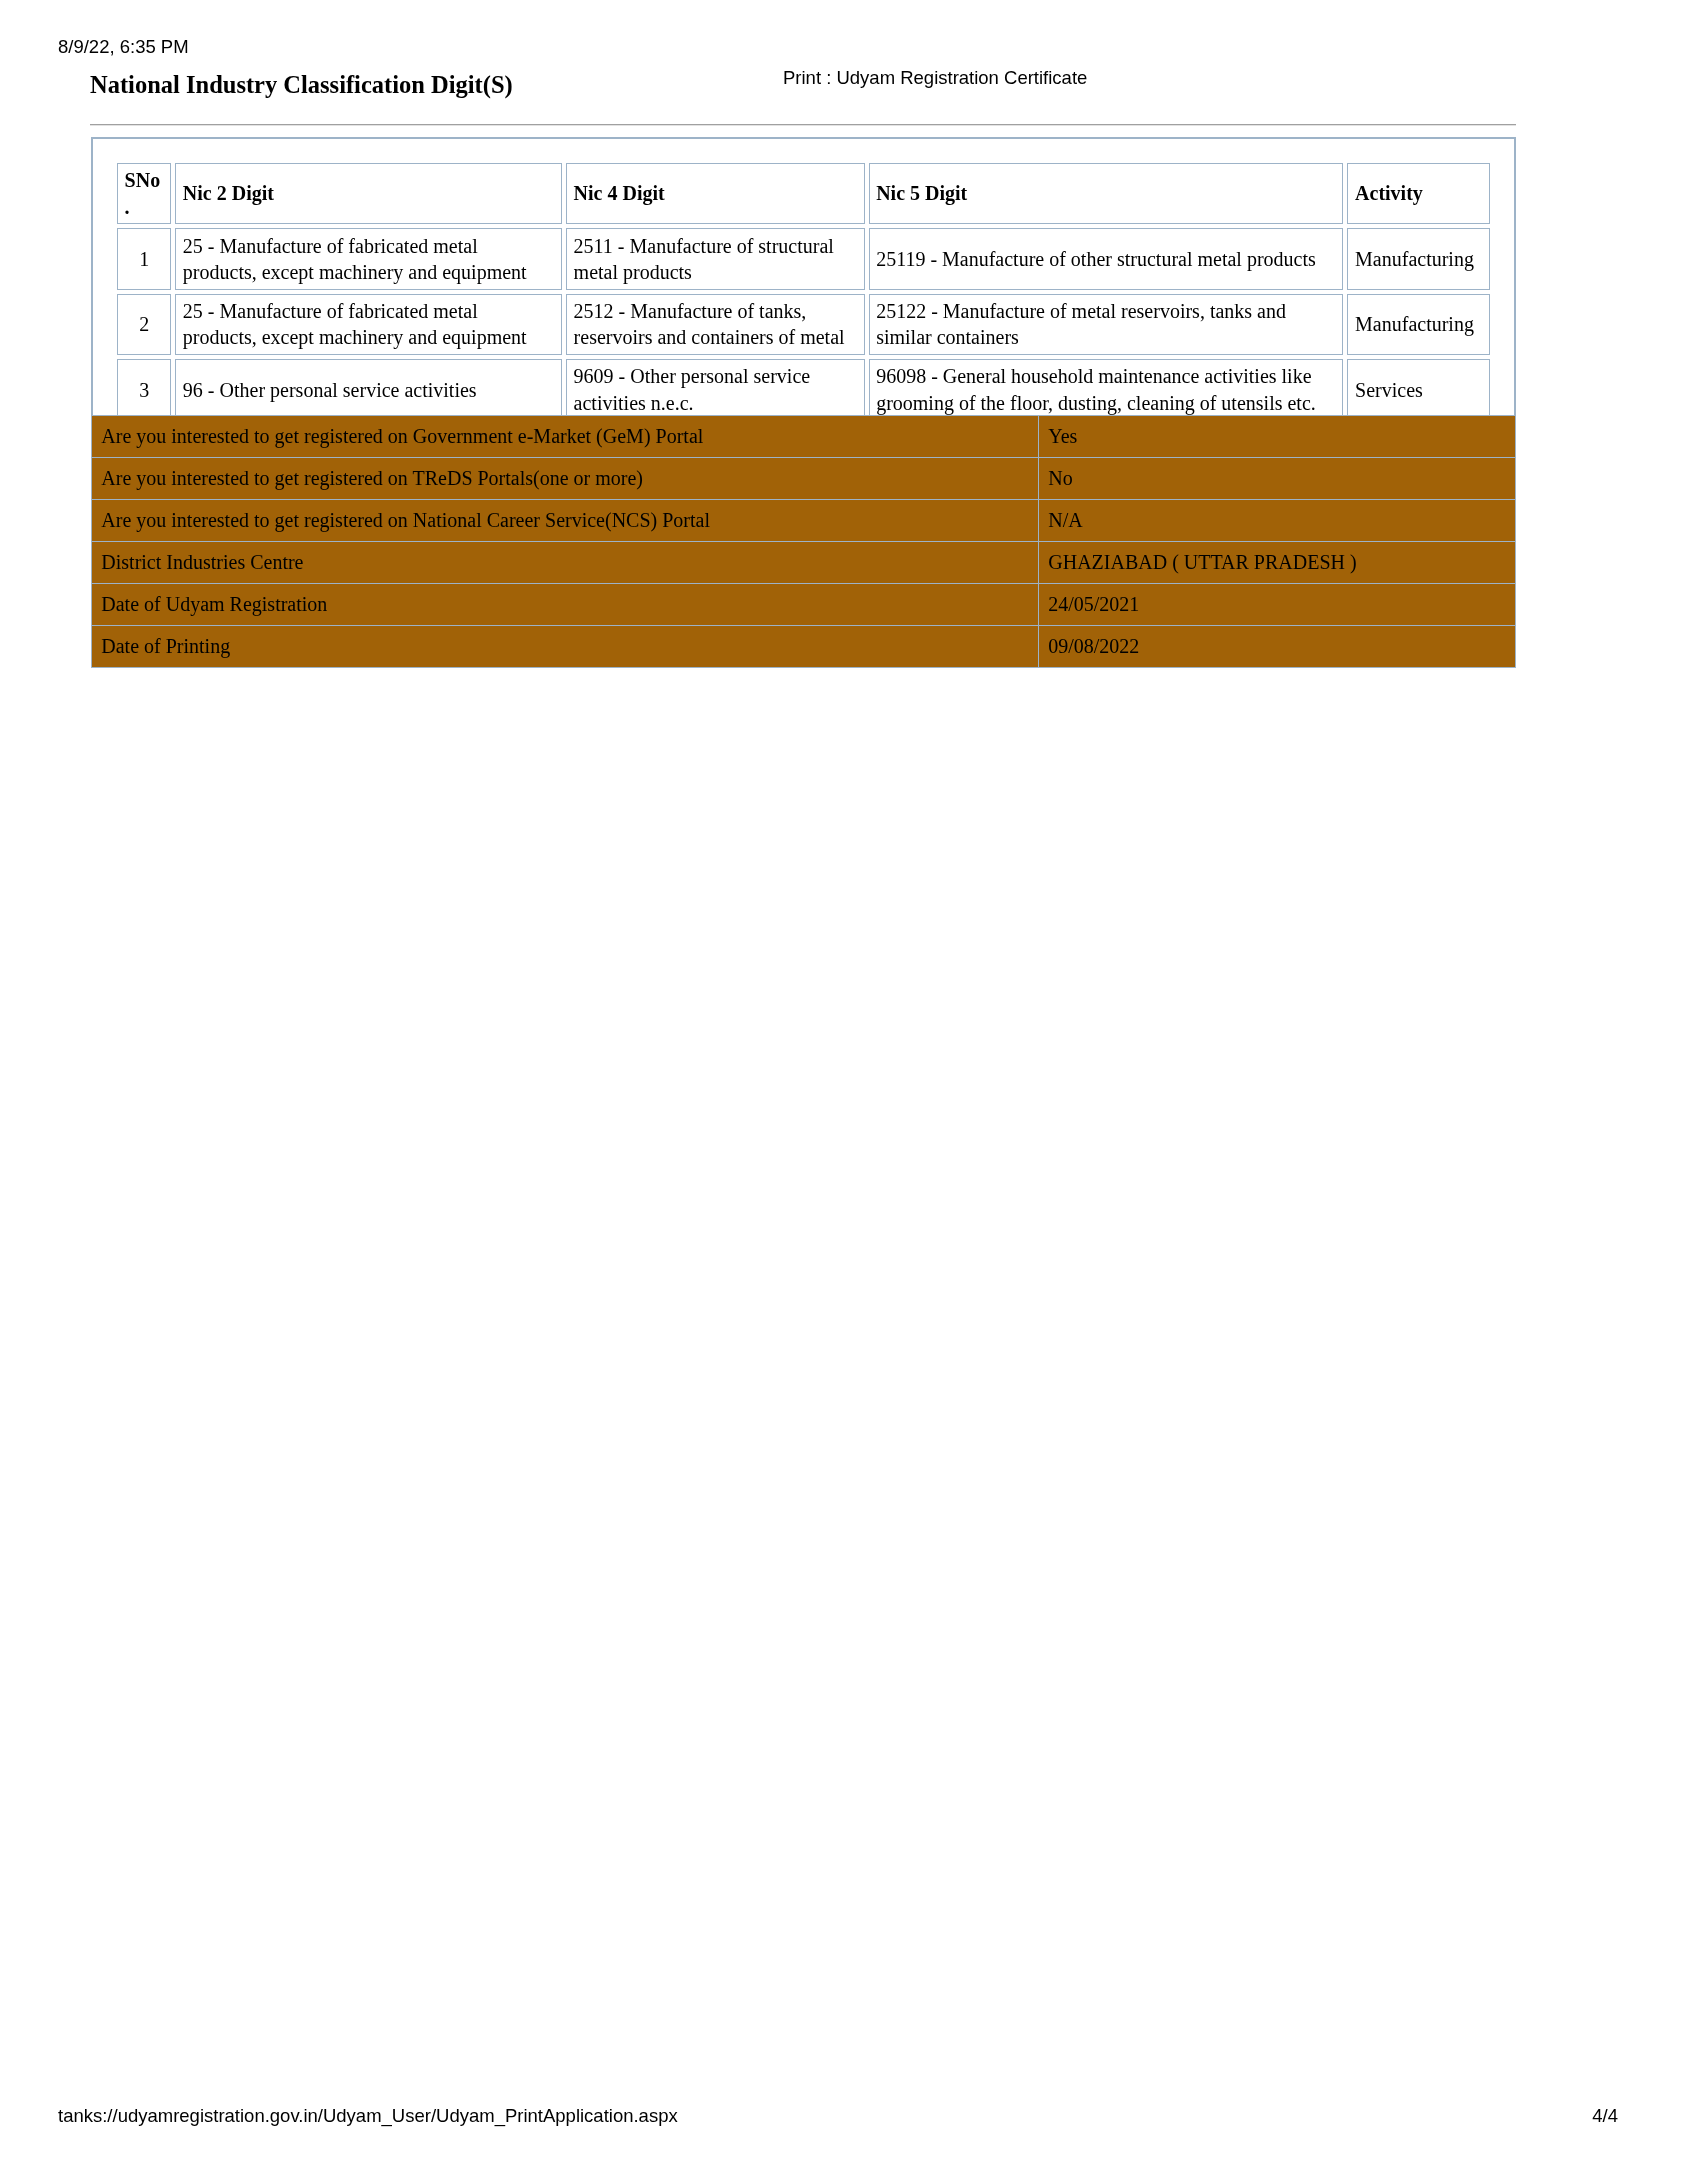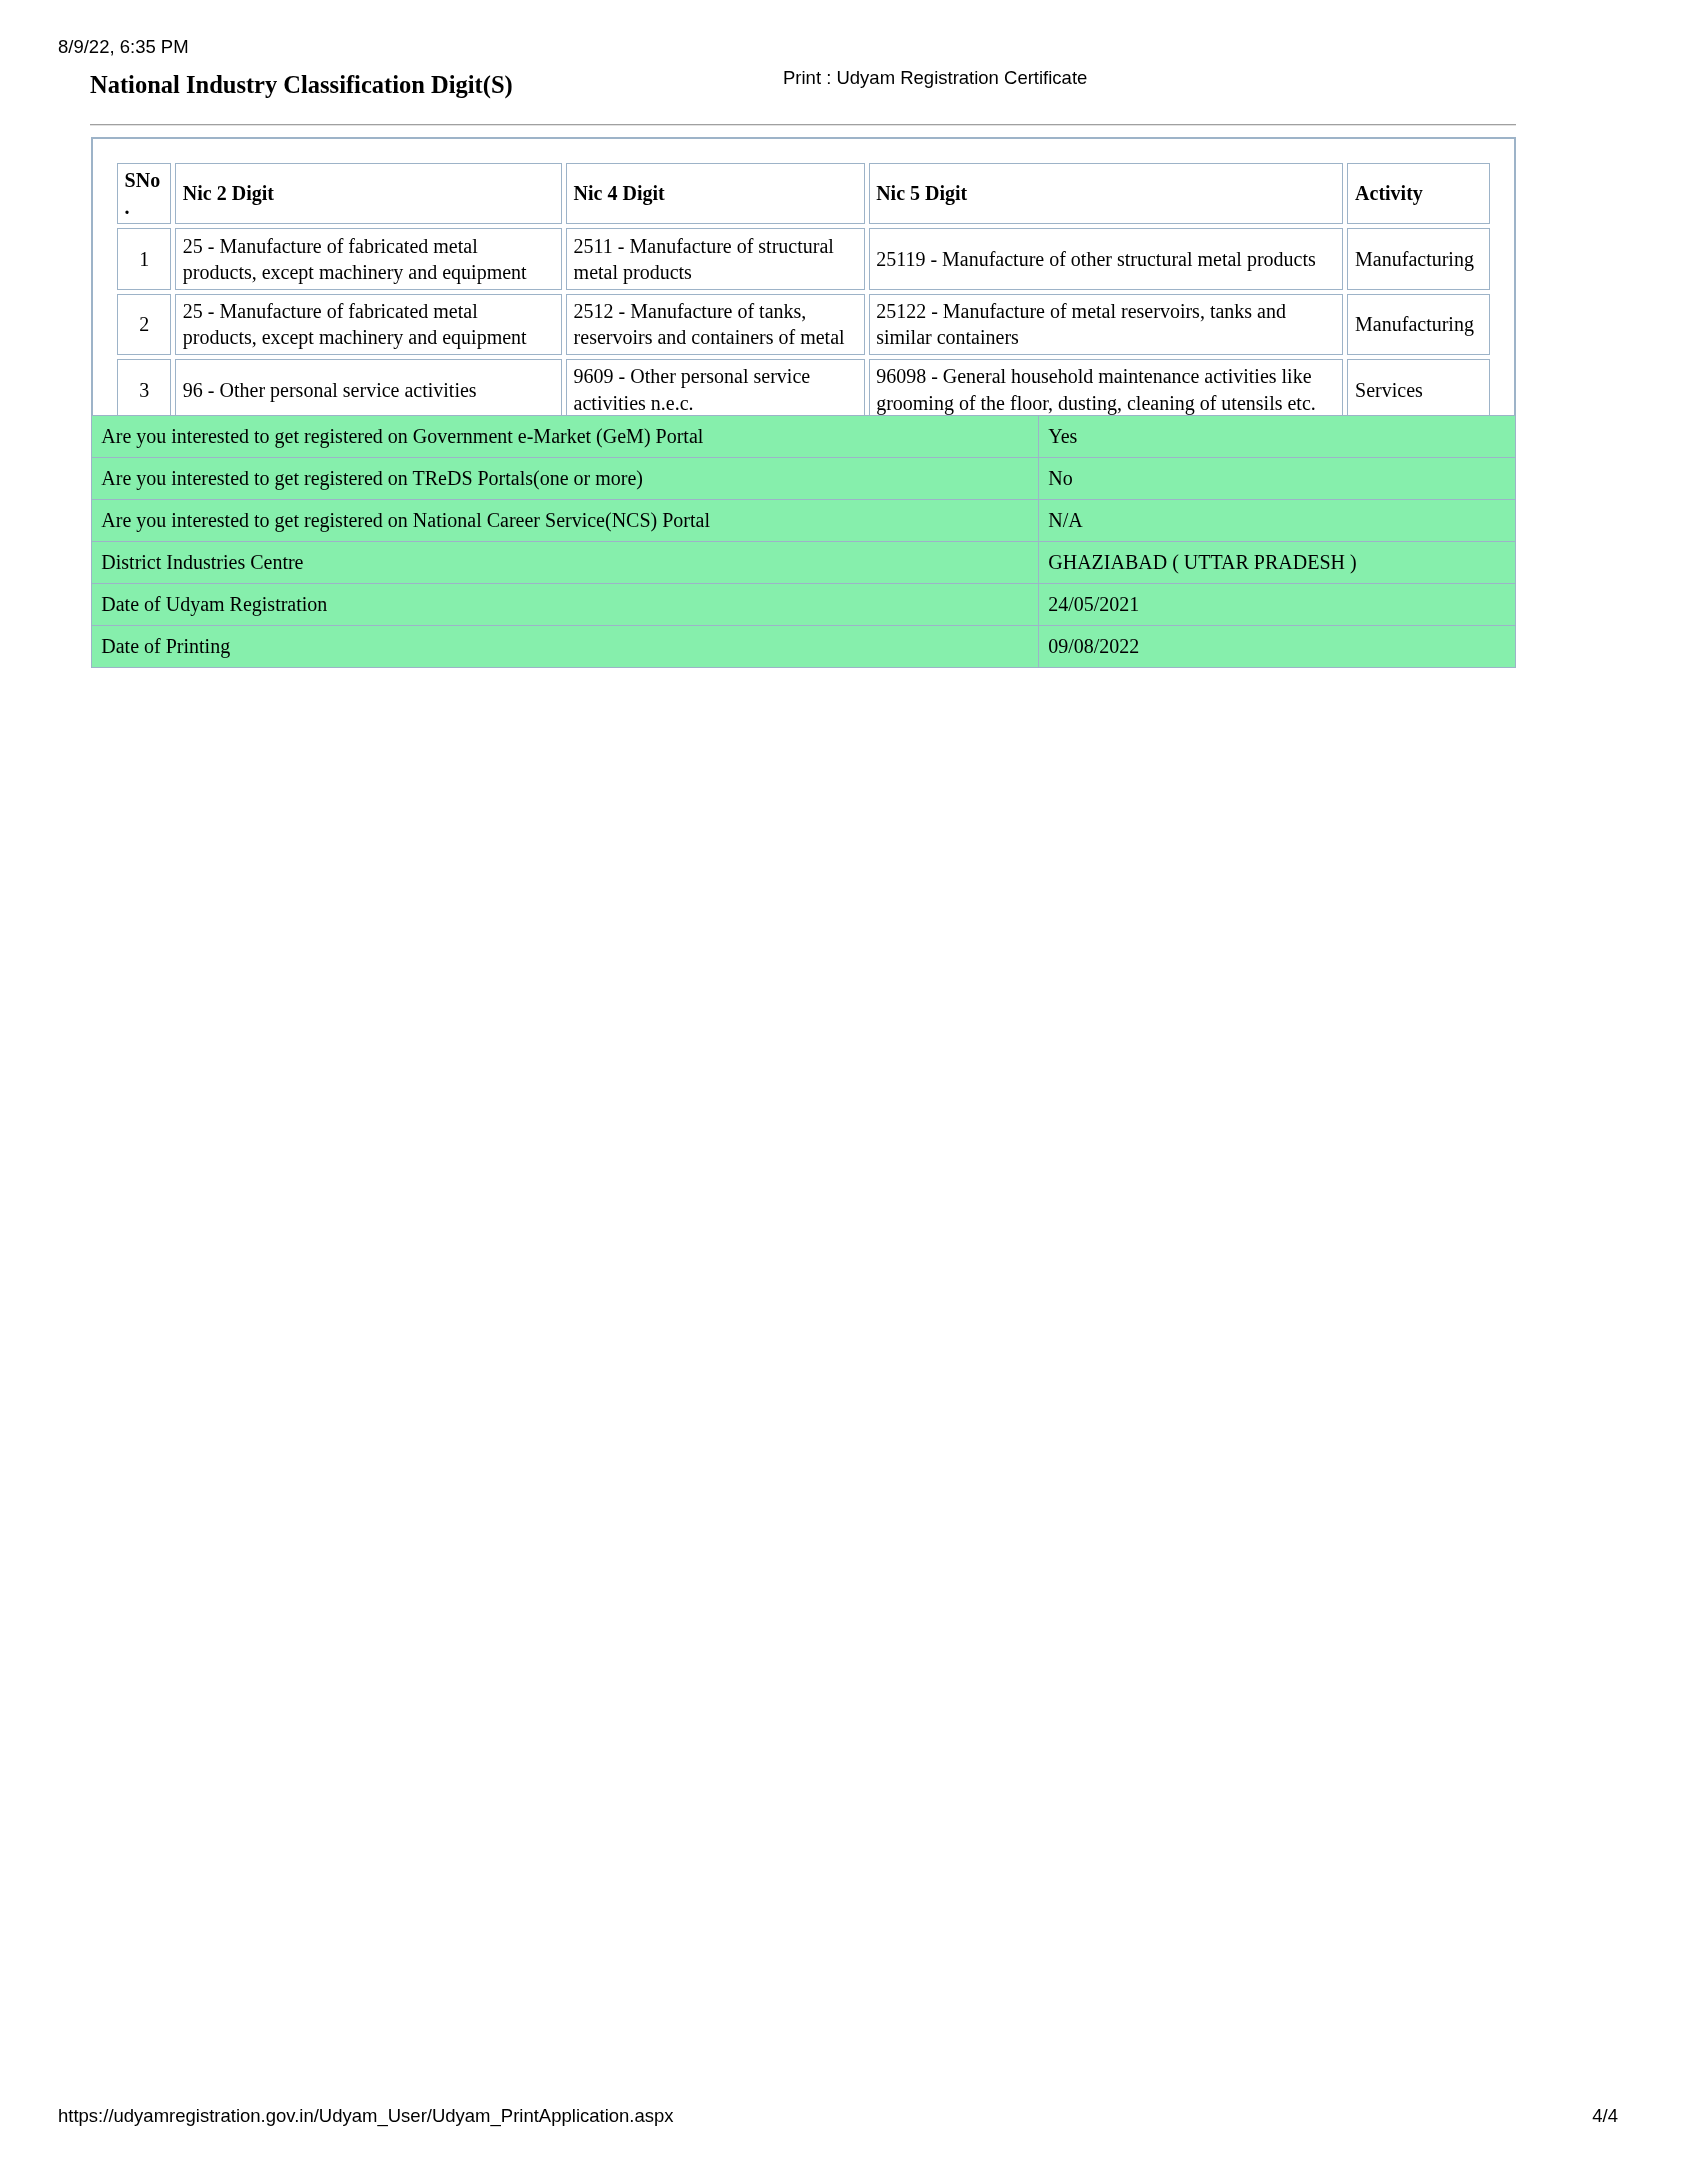--- a/index.html
+++ b/index.html
@@ -107,21 +107,21 @@
     width: 1425px;
     border-collapse: collapse;
     table-layout: fixed;
   }
   table.info-table td {
     border: 1.3px solid #9db3c8;
     font-size: 20px;
     height: 42px;
     padding: 4px 9.3px;
     vertical-align: middle;
-    background: #86efac;
+    background: #a16207;
   }
   .col-q { width: 66.5%; }
   .col-a { width: 33.5%; }
 </style>
 </head>
 <body>
 
 <div class="print-header">
   <span class="hdr-date">8/9/22, 6:35 PM</span>
   <span class="hdr-title">Print : Udyam Registration Certificate</span>
@@ -201,16 +201,16 @@
       <td>24/05/2021</td>
     </tr>
     <tr>
       <td>Date of Printing</td>
       <td>09/08/2022</td>
     </tr>
   </tbody>
 </table>
 
 <div class="print-footer">
-  <span>https://udyamregistration.gov.in/Udyam_User/Udyam_PrintApplication.aspx</span>
+  <span>tanks://udyamregistration.gov.in/Udyam_User/Udyam_PrintApplication.aspx</span>
   <span>4/4</span>
 </div>
 
 
 </body></html>

